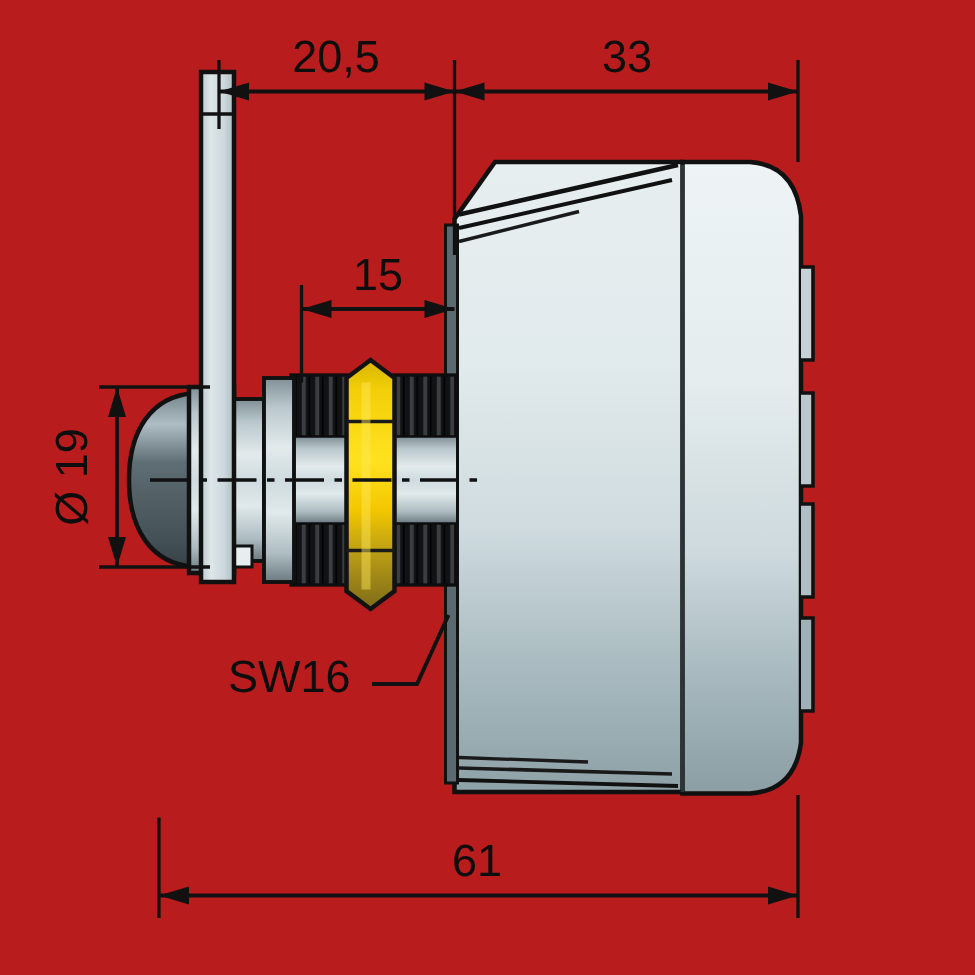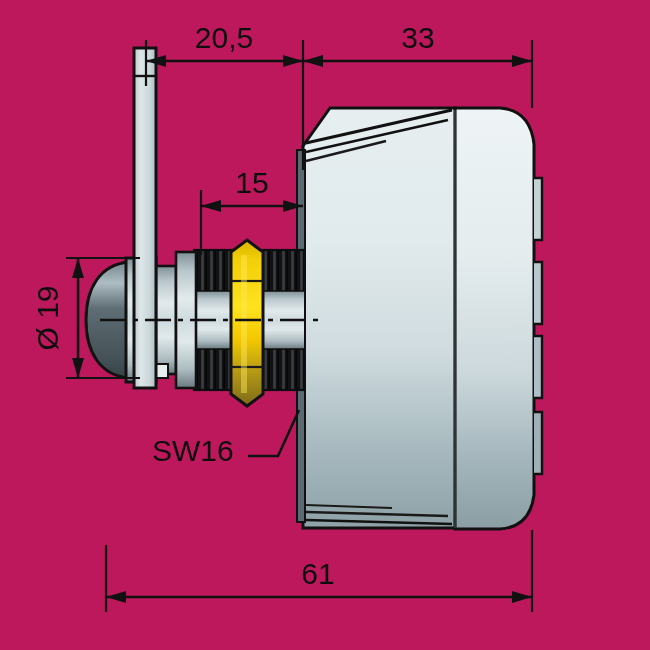--- a/index.html
+++ b/index.html
@@ -1,18 +1,18 @@
 <!DOCTYPE html>
 <html><head>
 <meta charset="utf-8">
 <style>
   html,body{margin:0;padding:0;background:#ffffff;}
   body{width:650px;height:650px;overflow:hidden;
        font-family:"Liberation Sans",sans-serif;}
-  #stage{position:relative;width:650px;height:650px;background:#be185d;}
+  #stage{position:relative;width:650px;height:650px;background:#b91c1c;}
   svg{display:block;}
   .dimtxt{font-family:"Liberation Sans",sans-serif;font-size:30px;fill:#0d0d0d;}
 </style>
 </head>
 <body>
 
 <div id="stage">
 <svg width="650" height="650" viewBox="0 0 650 650">
 
   <defs>

